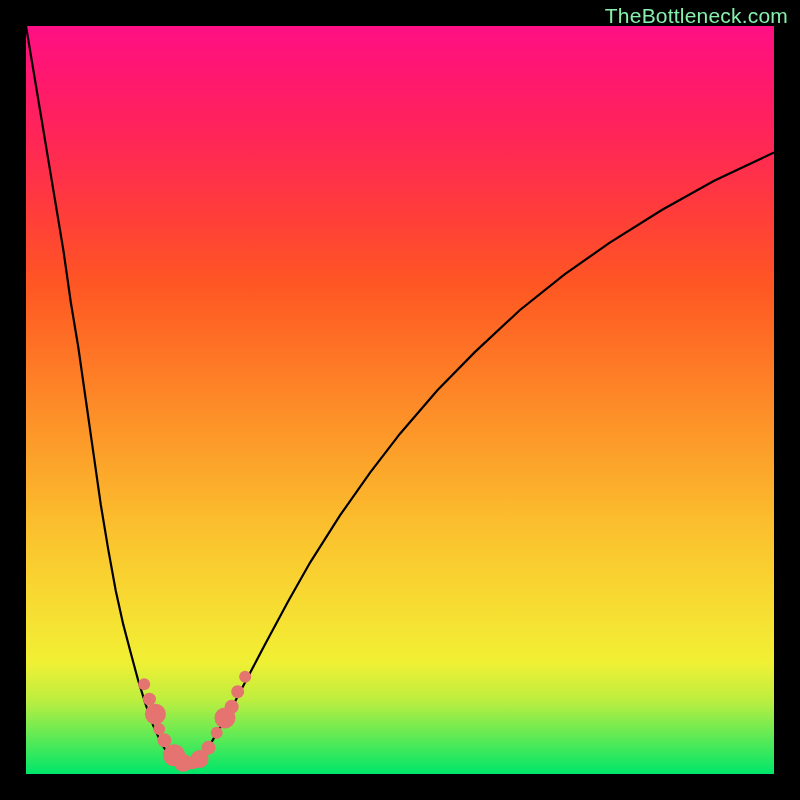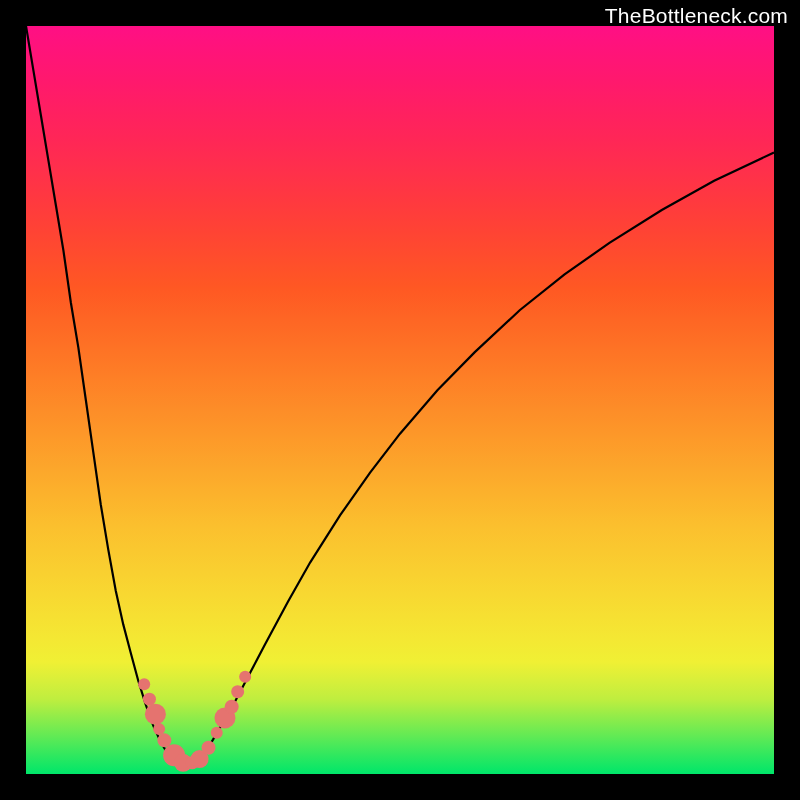--- a/index.html
+++ b/index.html
@@ -65,21 +65,21 @@
     top: 0;
     left: 0;
     width: 748px;
     height: 748px;
     pointer-events: none;
   }
   .watermark {
     position: absolute;
     top: 4px;
     right: 12px;
-    color: #ffffff;
+    color: #86efac;
     font-size: 21px;
     font-weight: 500;
     letter-spacing: 0.2px;
   }
 </style>
 </head>
 <body>
 
 <div class="frame">
   <div class="plot">

